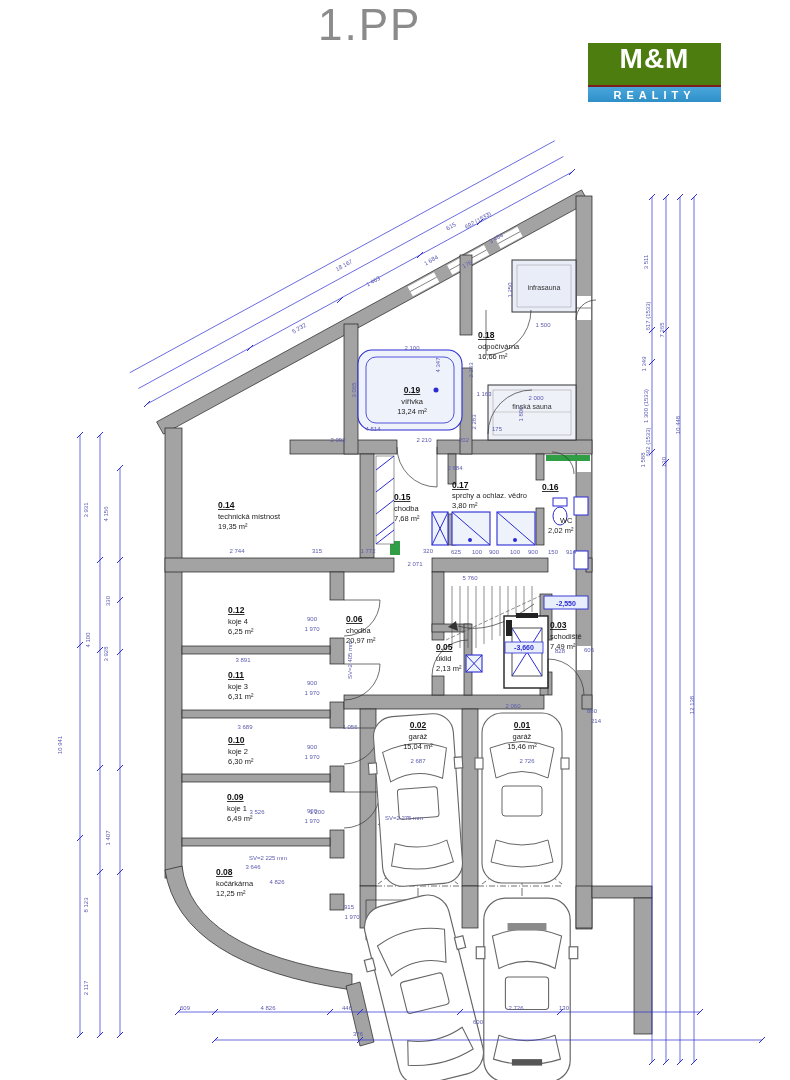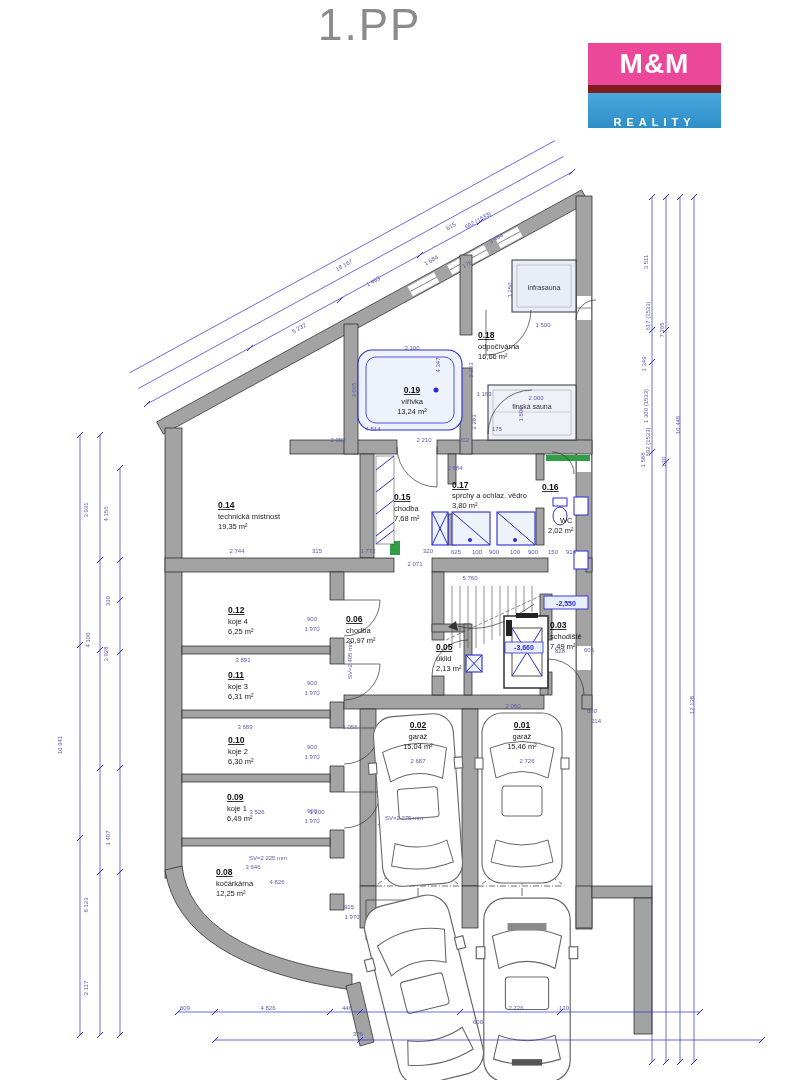--- a/index.html
+++ b/index.html
@@ -1,24 +1,24 @@
 <!DOCTYPE html>
 <html><head>
 <meta charset="utf-8">
 <style>
   html,body{margin:0;padding:0;background:#fff;width:790px;height:1080px;overflow:hidden;
             font-family:"Liberation Sans", sans-serif;}
   .page{position:relative;width:790px;height:1080px;background:#fff;}
   .title{position:absolute;left:318px;top:0px;font-size:44px;font-weight:400;
          letter-spacing:2px;color:#8b8b8b;}
   .logo{position:absolute;left:588px;top:43px;width:133px;}
-  .logo .red{background:#ec4899;height:42px;display:flex;align-items:center;justify-content:center;
-             border-bottom:8px solid #7f1d1d;}
+  .logo .red{background:#4d7c0f;height:42px;display:flex;align-items:flex-start;justify-content:center;
+             border-bottom:2px solid #7f1d1d;}
   .logo .red span{color:#fff;font-weight:900;font-size:28px;letter-spacing:1px;}
-  .logo .blue{background:linear-gradient(#4aa7dc,#2e8fc7);height:35px;display:flex;align-items:flex-end;
+  .logo .blue{background:linear-gradient(#4aa7dc,#2e8fc7);height:15px;display:flex;align-items:center;
               justify-content:center;}
   .logo .blue span{color:#fff;font-weight:700;font-size:11px;letter-spacing:5px;}
   svg{position:absolute;left:0;top:0;}
   .wall{fill:#a3a3a3;stroke:#1f1f1f;stroke-width:0.7;}
   .chain{stroke:#2b2bd4;stroke-width:0.7;fill:none;}
   .tick{stroke:#2b2bd4;stroke-width:1;}
   .dim{font-size:6px;fill:#5b5bb0;text-anchor:middle;}
   .rnum{font-size:8.5px;font-weight:bold;fill:#111;text-decoration:underline;}
   .rname{font-size:7.5px;fill:#222;}
   .rmid{text-anchor:middle;}

